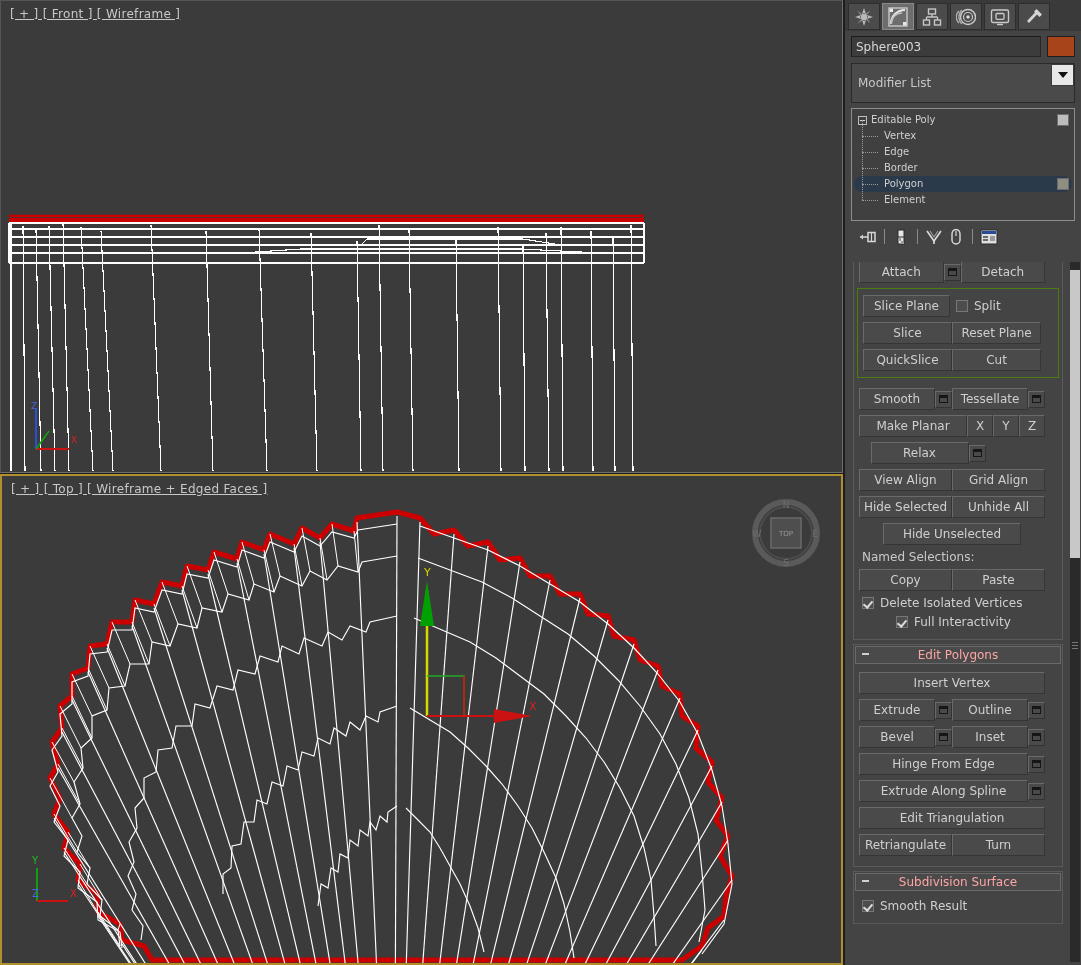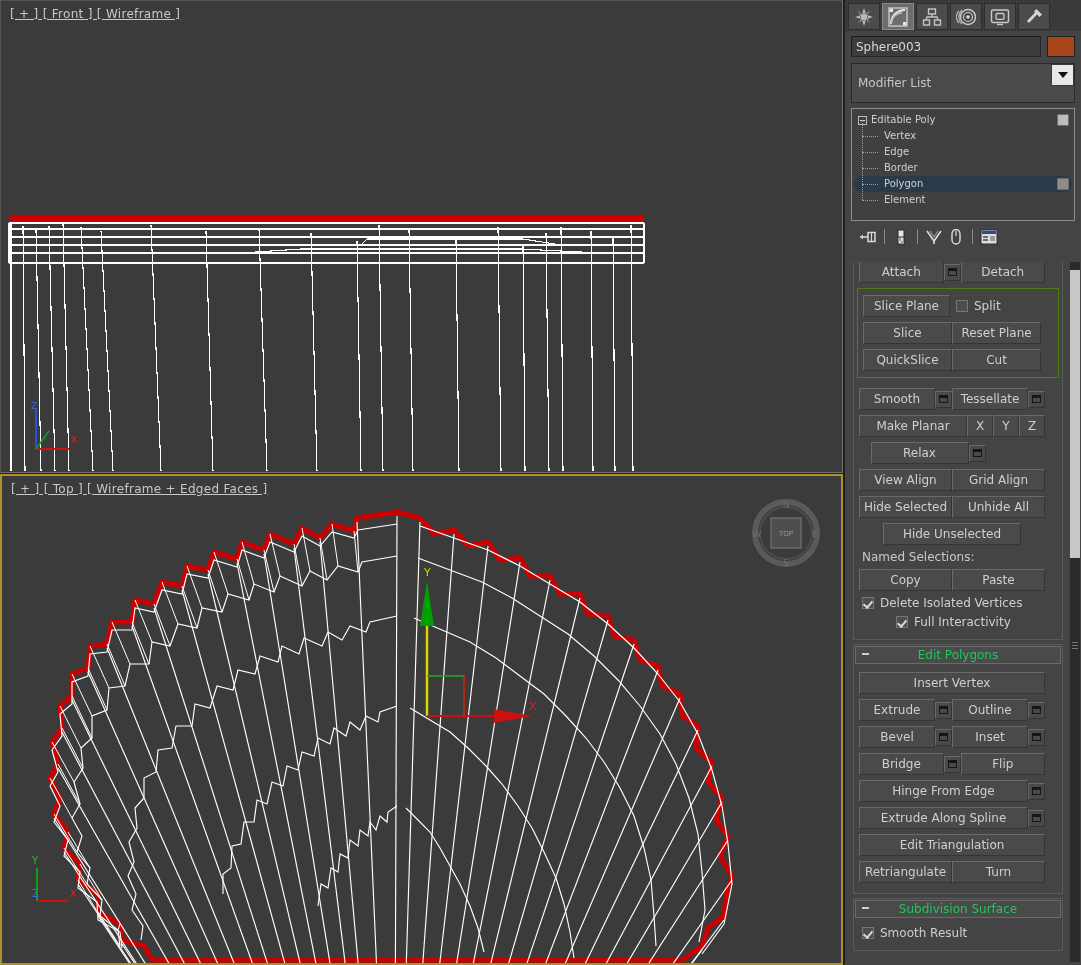--- a/index.html
+++ b/index.html
@@ -94,21 +94,21 @@
     background:#444444; overflow:hidden;
   }
   .rollout-inner { position:absolute; left:8px; top:0; width:210px; }
 
   .rollout {
     background:#444; border:1px solid #5a5a5a; margin-bottom:4px; padding: 0 0 5px 0;
   }
   .rollout-head {
     height:18px; background:#4a4a4a; border:1px solid #6a6a6a; margin:1px;
     display:flex; align-items:center; justify-content:center; position:relative;
-    color:#22c55e; font-size:12px;
+    color:#fca5a5; font-size:12px;
   }
   .rollout-head .minus { position:absolute; left:6px; top:6px; width:7px;height:2px;background:#d0d0d0;}
 
   .btn {
     background:#4a4a4a; border:1px solid #5f5f5f;
     border-top-color:#6a6a6a; border-left-color:#6a6a6a;
     border-bottom-color:#353535; border-right-color:#353535;
     color:#cfcfcf; font-size:12px; height:22px; line-height:20px;
     text-align:center; cursor:default; white-space:nowrap; overflow:hidden;
   }
@@ -571,27 +571,20 @@
               <div class="btn">Bevel</div>
               <div class="sqbtn">
                   <i></i>
                 </div>
               <div class="btn">Inset</div>
               <div class="sqbtn">
                   <i></i>
                 </div>
             </div>
             <div class="row">
-              <div class="btn">Bridge</div>
-              <div class="sqbtn">
-                  <i></i>
-                </div>
-              <div class="btn">Flip</div>
-            </div>
-            <div class="row">
               <div class="btn">Hinge From Edge</div>
               <div class="sqbtn">
                   <i></i>
                 </div>
             </div>
             <div class="row">
               <div class="btn">Extrude Along Spline</div>
               <div class="sqbtn">
                   <i></i>
                 </div>

